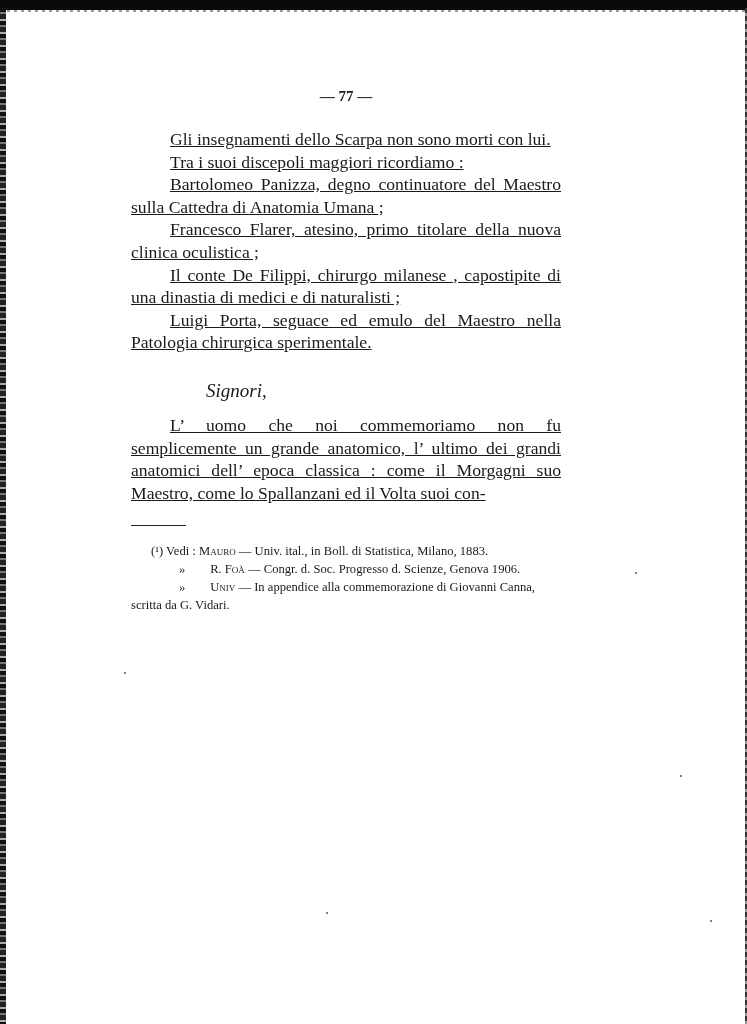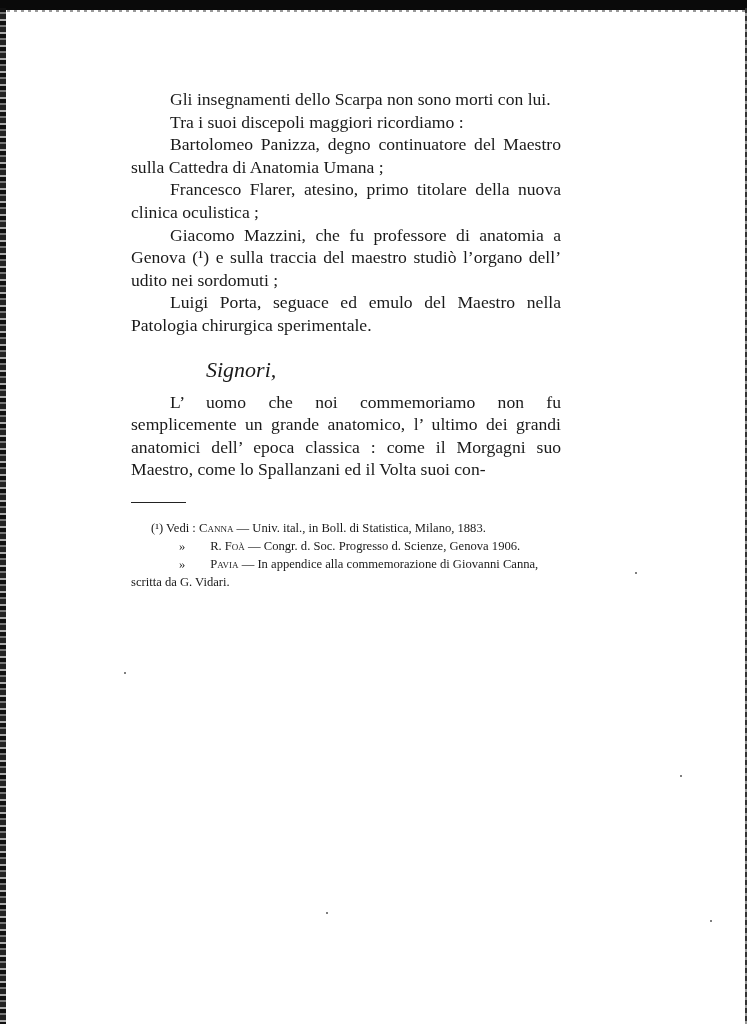--- a/index.html
+++ b/index.html
@@ -8,76 +8,77 @@
     font-family: "DejaVu Serif", "Liberation Serif", serif; color: #1a1a1a;
   }
   .topbar { position: absolute; left: 0; top: 0; width: 747px; height: 10px; background: #0a0a0a; }
   .topbar::after { content: ""; position: absolute; left: 0; right: 0; bottom: -2px; height: 2px; background: repeating-linear-gradient(90deg,#555 0 3px,#fff 3px 7px); opacity: .6; }
   .leftedge { position: absolute; left: 0; top: 8px; width: 6px; height: 1016px;
     background: repeating-linear-gradient(180deg,#111 0 4px,#777 4px 6px,#222 6px 11px,#aaa 11px 13px); }
   .rightedge { position: absolute; right: 0; top: 8px; width: 2px; height: 1016px;
     background: repeating-linear-gradient(180deg,#333 0 5px,#999 5px 8px); }
   .page { position: absolute; left: 131px; top: 88px; width: 430px; }
   .pagenum { text-align: center; font-size: 15px; font-family: "Liberation Serif", serif; font-weight: bold; height: 24px; margin-bottom: 16px; }
-  .body-text { font-family: "Liberation Serif", serif; font-size: 17.6px; line-height: 22.6px; text-align: justify; }
+  .body-text { font-family: "Liberation Serif", serif; font-size: 17.6px; line-height: 22.6px; text-align: justify; text-decoration: underline; }
   .para { text-indent: 39px; margin: 0; }
-  .salutation { font-family: "Liberation Serif", serif; font-style: italic; font-size: 22px; margin: 20px 0 12px 75px; height: 22px; }
+  .salutation { font-family: "Liberation Serif", serif; font-style: italic; font-size: 19px; margin: 26px 0 12px 75px; height: 22px; }
   .rule { width: 55px; border-top: 1px solid #222; margin: 21px 0 16px 0; }
   .notes { font-family: "Liberation Serif", serif; font-size: 12.6px; line-height: 18px; }
   .note-line { white-space: nowrap; }
   .note-ind { padding-left: 20px; }
   .note-ind2 { padding-left: 48px; }
   .ditto { display: inline-block; width: 28px; }
   .sc { font-variant: small-caps; }
   .it { }
   .speck { position: absolute; width: 2px; height: 2px; background: #555; border-radius: 1px; }
 </style>
 </head>
 <body>
 
 <div class="topbar"></div>
 <div class="leftedge"></div>
 <div class="rightedge"></div>
 
 <div class="page">
+  <div class="pagenum">— 77 —</div>
 
   <div class="body-text">
     <p class="para">Gli insegnamenti dello Scarpa non sono morti con lui.</p>
     <p class="para">Tra i suoi discepoli maggiori ricordiamo :</p>
     <p class="para">Bartolomeo Panizza, degno continuatore del Maestro sulla Cattedra di Anatomia Umana ;</p>
     <p class="para">Francesco Flarer, atesino, primo titolare della nuova clinica oculistica ;</p>
-    <p class="para">Giacomo Mazzini, che fu professore di anatomia a Genova (¹) e sulla traccia del maestro studiò l’organo dell’ udito nei sordomuti ;</p>
+    <p class="para">Il conte De Filippi, chirurgo milanese , capostipite di una dinastia di medici e di naturalisti ;</p>
     <p class="para">Luigi Porta, seguace ed emulo del Maestro nella Patologia chirurgica sperimentale.</p>
   </div>
 
   <div class="salutation">Signori,</div>
 
   <div class="body-text">
     <p class="para">L’ uomo che noi commemoriamo non fu semplicemente un grande anatomico, l’ ultimo dei grandi anatomici dell’ epoca classica : come il Morgagni suo Maestro, come lo Spallanzani ed il Volta suoi con-</p>
   </div>
 
   <div class="rule"></div>
 
   <div class="notes">
     <div class="note-line note-ind">
       <span>(¹)</span>
       <span>Vedi :</span>
-      <span class="sc">Canna</span>
+      <span class="sc">Mauro</span>
       <span>—</span>
       <span class="it">Univ. ital., in Boll. di Statistica</span><span>, Milano, 1883.</span>
     </div>
     <div class="note-line note-ind2">
       <span class="ditto">»</span>
       <span class="sc">R. Foà</span>
       <span>—</span>
       <span class="it">Congr. d. Soc. Progresso d. Scienze</span><span>, Genova 1906.</span>
     </div>
     <div class="note-line note-ind2">
       <span class="ditto">»</span>
-      <span class="sc">Pavia</span>
+      <span class="sc">Univ</span>
       <span>—</span>
       <span>In appendice alla commemorazione di Giovanni Canna,</span>
     </div>
     <div class="note-line">scritta da G. Vidari.</div>
   </div>
 </div>
 
 <div class="speck" style="left:124px;top:672px"></div>
 <div class="speck" style="left:326px;top:912px"></div>
 <div class="speck" style="left:635px;top:572px"></div>

